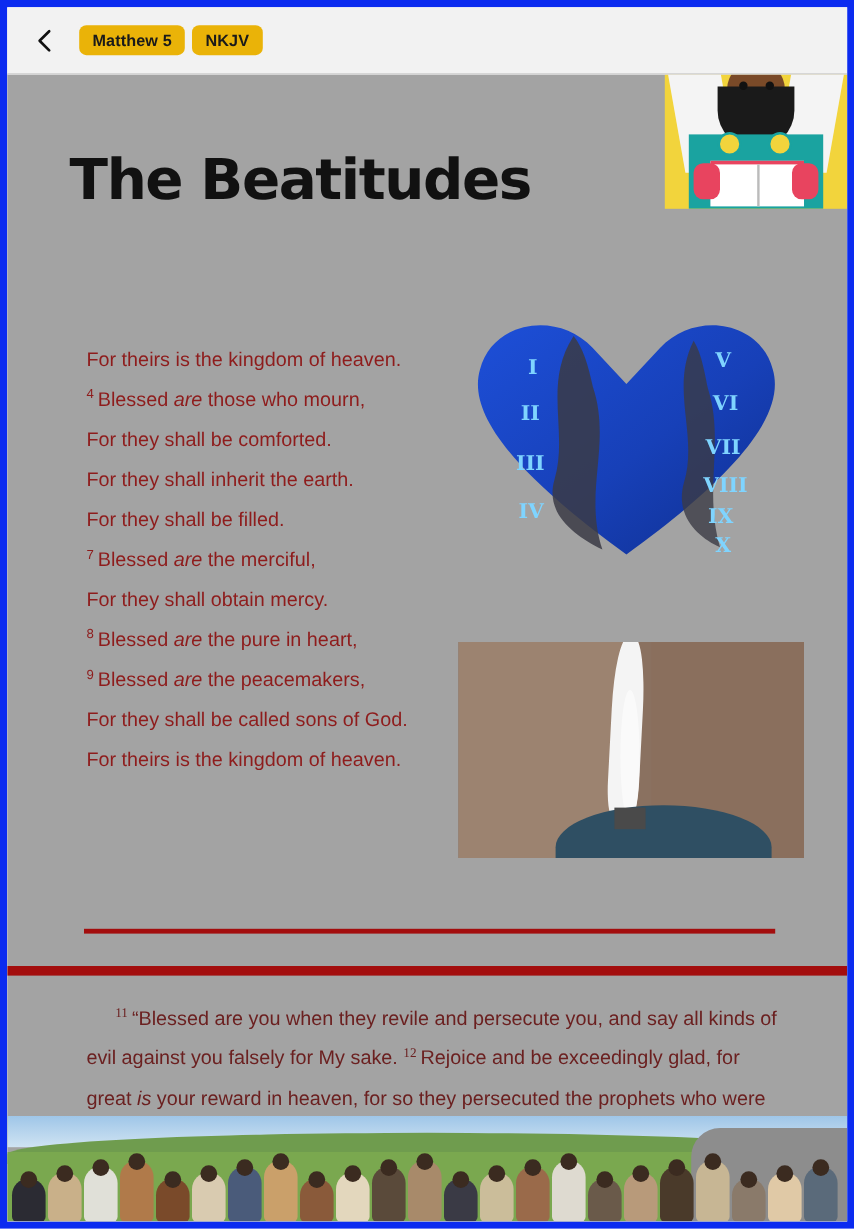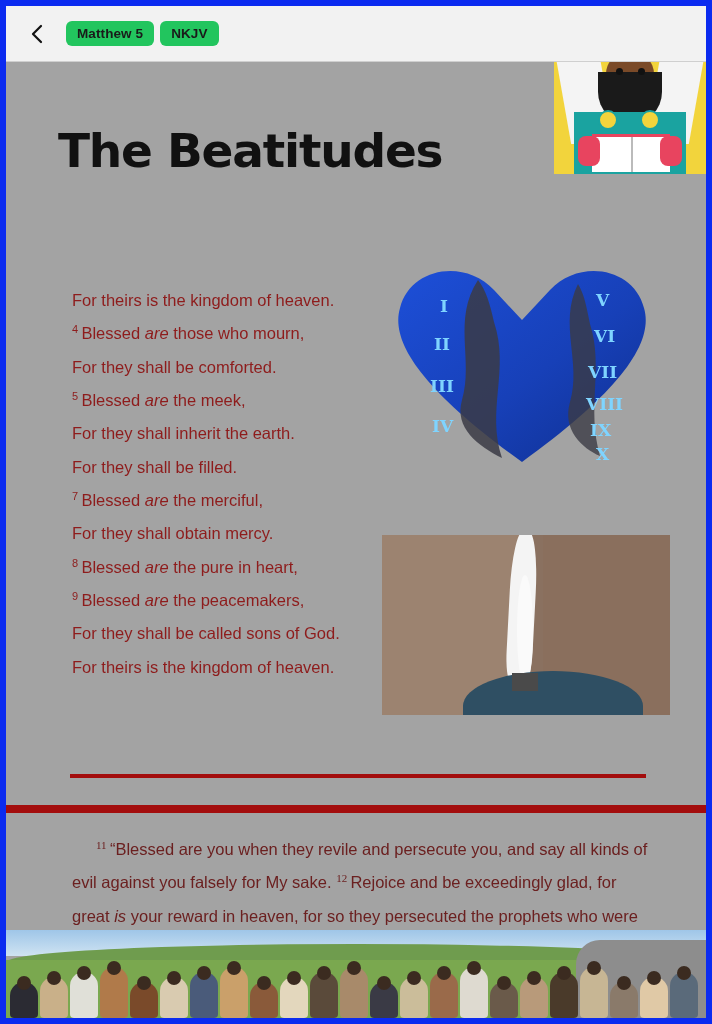--- a/index.html
+++ b/index.html
@@ -37,21 +37,21 @@
     font-size: 21px;
     line-height: 1;
     cursor: pointer;
     margin-right: 16px;
   }
   .pill-group {
     display: flex;
     gap: 6px;
   }
   .pill {
-    background: #22c55e;
+    background: #eab308;
     border-radius: 6px;
     padding: 5px 11px;
     font-size: 13.5px;
     color: #1a1a1a;
     font-weight: 600;
     letter-spacing: .1px;
     cursor: pointer;
   }
 
   
@@ -330,21 +330,20 @@
           <text x="208" y="186">IX</text>
           <text x="214" y="210">X</text>
         </g>
       </svg>
     </div>
 
     <div id="verses">
         <div class="line">For theirs is the kingdom of heaven.</div>
         <div class="line"><span class="vn">4</span> Blessed <em>are</em> those who mourn,</div>
         <div class="line">For they shall be comforted.</div>
-        <div class="line"><span class="vn">5</span> Blessed <em>are</em> the meek,</div>
         <div class="line">For they shall inherit the earth.</div>
         <div class="line">For they shall be filled.</div>
         <div class="line"><span class="vn">7</span> Blessed <em>are</em> the merciful,</div>
         <div class="line">For they shall obtain mercy.</div>
         <div class="line"><span class="vn">8</span> Blessed <em>are</em> the pure in heart,</div>
         <div class="line"><span class="vn">9</span> Blessed <em>are</em> the peacemakers,</div>
         <div class="line">For they shall be called sons of God.</div>
         <div class="line">For theirs is the kingdom of heaven.</div>
       </div>
 

